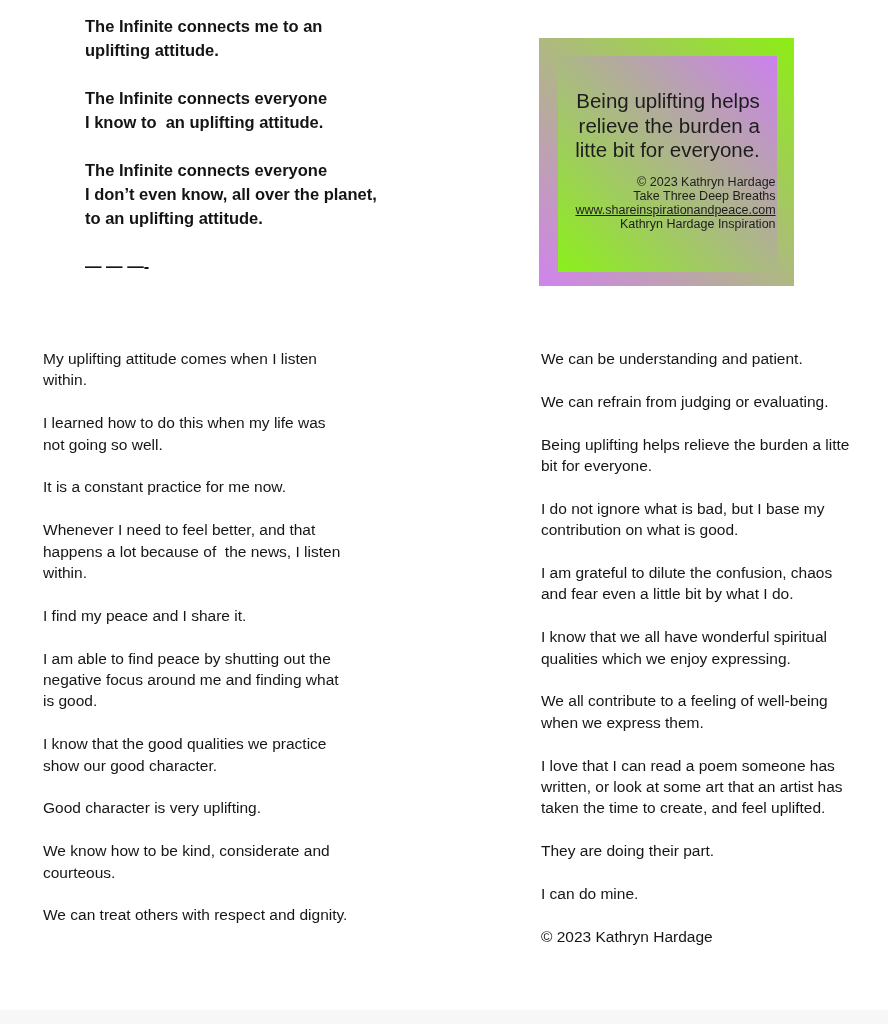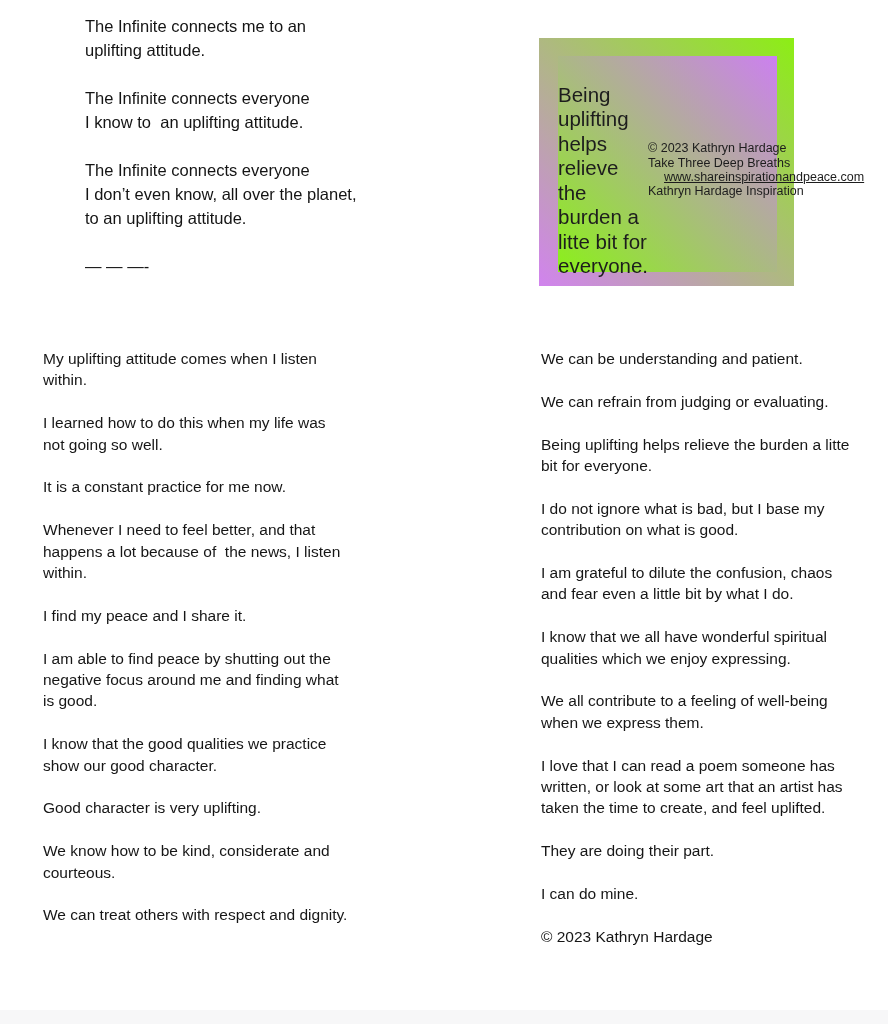--- a/index.html
+++ b/index.html
@@ -15,34 +15,35 @@
   .article-header { position: absolute; left: 85px; top: 14px; width: 440px; }
   .page-title {
     margin: 0 0 29px 0;
     font-size: 17.5px; font-weight: bold; color: #0d0d0d;
     letter-spacing: 0.1px;
   }
   .poem p {
     margin: 0 0 24px 0;
     font-size: 16.5px; line-height: 24px; color: #141414;
     white-space: pre-wrap;
+    font-weight: bold;
   }
 
   
   .card {
     position: absolute; left: 539px; top: 38px;
     width: 255px; height: 248px;
     box-sizing: border-box;
     padding: 18px 17px 14px 19px;
     margin: 0;
   }
   .card-inner {
     width: 100%; height: 100%;
-    display: flex; flex-direction: row; align-items: center;
-    text-align: left;
+    display: flex; flex-direction: column; align-items: center;
+    text-align: right;
   }
   .card-quote {
     margin-top: 33px;
     font-size: 20.5px; line-height: 24.5px;
     color: #1d1d1d;
     white-space: pre-wrap;
   }
   .card-credits {
     margin-top: 12px;
     font-size: 12.5px; line-height: 14.3px;

